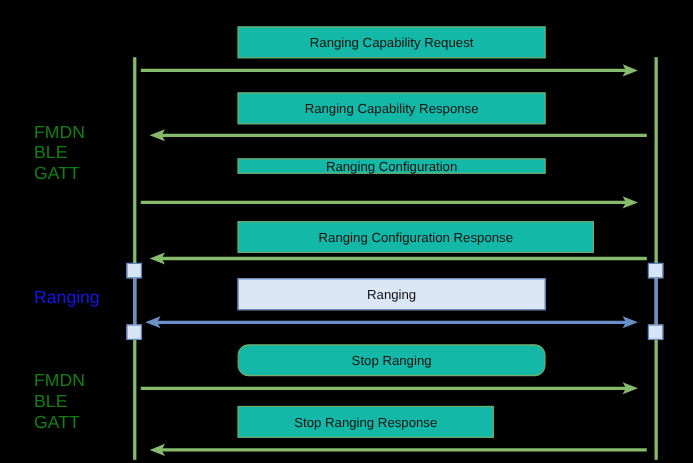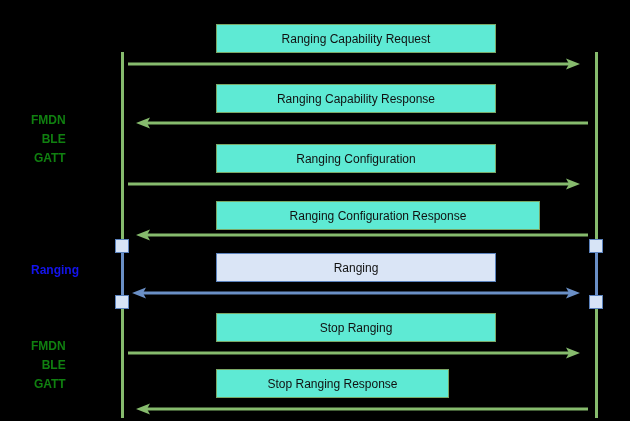--- a/index.html
+++ b/index.html
@@ -32,42 +32,42 @@
     position: absolute;
     width: 14px;
     height: 14px;
     background: #d7e4f6;
     border: 1px solid #5b82bd;
     box-sizing: border-box;
   }
   
   .phase-label {
     position: absolute;
-    text-align: right;
-    font-size: 12px;
-    font-weight: bold;
+    text-align: left;
+    font-size: 16px;
+    font-weight: normal;
     line-height: 19px;
     white-space: nowrap;
   }
   .phase-label.green { color: #108010; }
   .phase-label.blue  { color: #1414ee; }
 
   
   .msg-box {
     position: absolute;
     box-sizing: border-box;
     display: flex;
     align-items: center;
     justify-content: center;
     font-size: 12px;
     color: #111111;
     text-align: center;
   }
   .msg-box.green {
-    background: #5eead4;
+    background: #14b8a6;
     border: 1px solid #7aa766;
   }
   .msg-box.blue {
     background: #dae5f6;
     border: 1px solid #5b82bd;
   }
   
   .arrow {
     position: absolute;
     height: 14px;
@@ -119,21 +119,21 @@
   <div class="msg-box green" style="left:216px; top:84px; width:280px; height:29px;">
     <span>Ranging Capability Response</span>
   </div>
   <div class="arrow" style="left:136px; top:116px; width:452px;">
     <svg width="452" height="14" viewBox="0 0 452 14">
       <line x1="8" y1="7" x2="452" y2="7" stroke="#86bb6d" stroke-width="3"></line>
       <polygon points="0,7 14,1.5 11,7 14,12.5" fill="#86bb6d"></polygon>
     </svg>
   </div>
 
-  <div class="msg-box green" style="left:216px; top:144px; width:280px; height:29px;">
+  <div class="msg-box green" style="left:216px; top:144px; width:280px; height:14px;">
     <span>Ranging Configuration</span>
   </div>
   <div class="arrow" style="left:128px; top:177px; width:452px;">
     <svg width="452" height="14" viewBox="0 0 452 14">
       <line x1="0" y1="7" x2="444" y2="7" stroke="#86bb6d" stroke-width="3"></line>
       <polygon points="452,7 438,1.5 441,7 438,12.5" fill="#86bb6d"></polygon>
     </svg>
   </div>
 
   <div class="msg-box green" style="left:216px; top:201px; width:324px; height:29px;">
@@ -150,21 +150,21 @@
     <span>Ranging</span>
   </div>
   <div class="arrow" style="left:132px; top:286px; width:448px;">
     <svg width="448" height="14" viewBox="0 0 448 14">
       <line x1="8" y1="7" x2="440" y2="7" stroke="#6a8fc6" stroke-width="3"></line>
       <polygon points="0,7 14,1.5 11,7 14,12.5" fill="#6a8fc6"></polygon>
       <polygon points="448,7 434,1.5 437,7 434,12.5" fill="#6a8fc6"></polygon>
     </svg>
   </div>
 
-  <div class="msg-box green" style="left:216px; top:313px; width:280px; height:29px;">
+  <div class="msg-box green" style="left:216px; top:313px; width:280px; height:29px;border-radius:10px;">
     <span>Stop Ranging</span>
   </div>
   <div class="arrow" style="left:128px; top:346px; width:452px;">
     <svg width="452" height="14" viewBox="0 0 452 14">
       <line x1="0" y1="7" x2="444" y2="7" stroke="#86bb6d" stroke-width="3"></line>
       <polygon points="452,7 438,1.5 441,7 438,12.5" fill="#86bb6d"></polygon>
     </svg>
   </div>
 
   <div class="msg-box green" style="left:216px; top:369px; width:233px; height:29px;">

